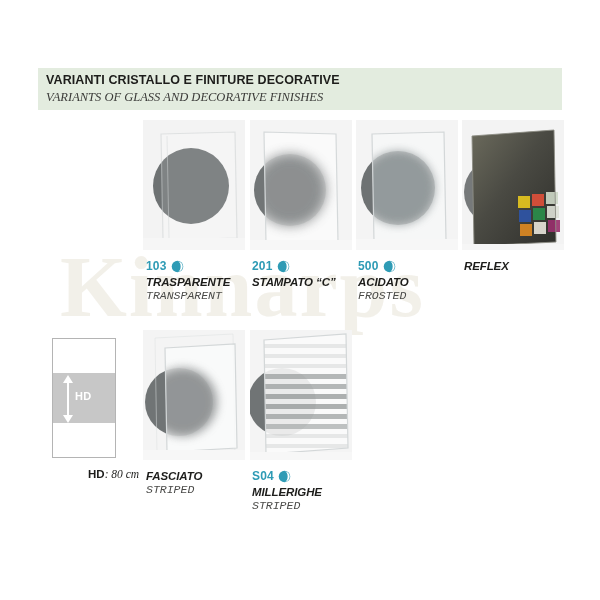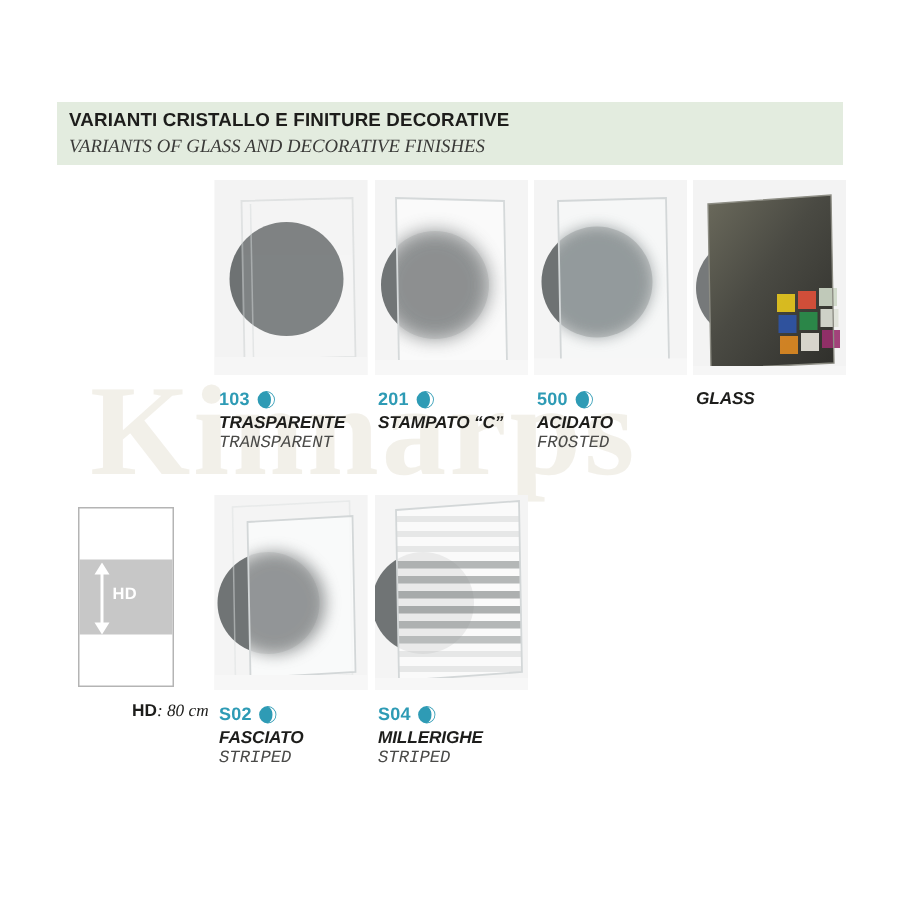--- a/index.html
+++ b/index.html
@@ -282,21 +282,21 @@
     <svg class="cap-icon" viewBox="0 0 14 14">
       <circle cx="7" cy="7" r="6.2" fill="#2e9bb5"></circle>
       <path d="M7 1.4 A5.6 5.6 0 0 1 7 12.6 A3.4 5.6 0 0 0 7 1.4 Z" fill="#ffffff"></path>
     </svg>
   </div>
   <div class="cap-name">ACIDATO</div>
   <div class="cap-en">FROSTED</div>
 </div>
 
 <div class="caption" style="left:464px; top:258px;">
-  <div class="cap-name">GLASS</div>
+  <div class="cap-name">REFLEX</div>
   <div class="cap-en"></div>
 </div>
 
 <div id="hd-diagram">
   <div id="hd-band"></div>
   <svg id="hd-arrow" width="12" height="48" viewBox="0 0 12 48">
     <line x1="6" y1="6" x2="6" y2="42" stroke="#ffffff" stroke-width="2"></line>
     <polygon points="6,0 11,8 1,8" fill="#ffffff"></polygon>
     <polygon points="6,48 11,40 1,40" fill="#ffffff"></polygon>
   </svg>
@@ -354,27 +354,20 @@
         <rect x="10" y="104" width="92" height="4" fill="#b9bdbe"></rect>
         <rect x="10" y="114" width="92" height="4" fill="#b9bdbe"></rect>
       </g>
     </g>
     <polygon points="14,10 96,4 98,118 16,124" fill="none" stroke="#d3d7d8" stroke-width="1.2"></polygon>
     <rect x="0" y="122" width="102" height="8" fill="#f7f7f7"></rect>
   </svg>
 </div>
 
 <div class="caption" style="left:146px; top:468px;">
-  <div class="cap-code-row">
-    <span class="cap-code">S02</span>
-    <svg class="cap-icon" viewBox="0 0 14 14">
-      <circle cx="7" cy="7" r="6.2" fill="#2e9bb5"></circle>
-      <path d="M7 1.4 A5.6 5.6 0 0 1 7 12.6 A3.4 5.6 0 0 0 7 1.4 Z" fill="#ffffff"></path>
-    </svg>
-  </div>
   <div class="cap-name">FASCIATO</div>
   <div class="cap-en">STRIPED</div>
 </div>
 
 <div class="caption" style="left:252px; top:468px;">
   <div class="cap-code-row">
     <span class="cap-code">S04</span>
     <svg class="cap-icon" viewBox="0 0 14 14">
       <circle cx="7" cy="7" r="6.2" fill="#2e9bb5"></circle>
       <path d="M7 1.4 A5.6 5.6 0 0 1 7 12.6 A3.4 5.6 0 0 0 7 1.4 Z" fill="#ffffff"></path>

